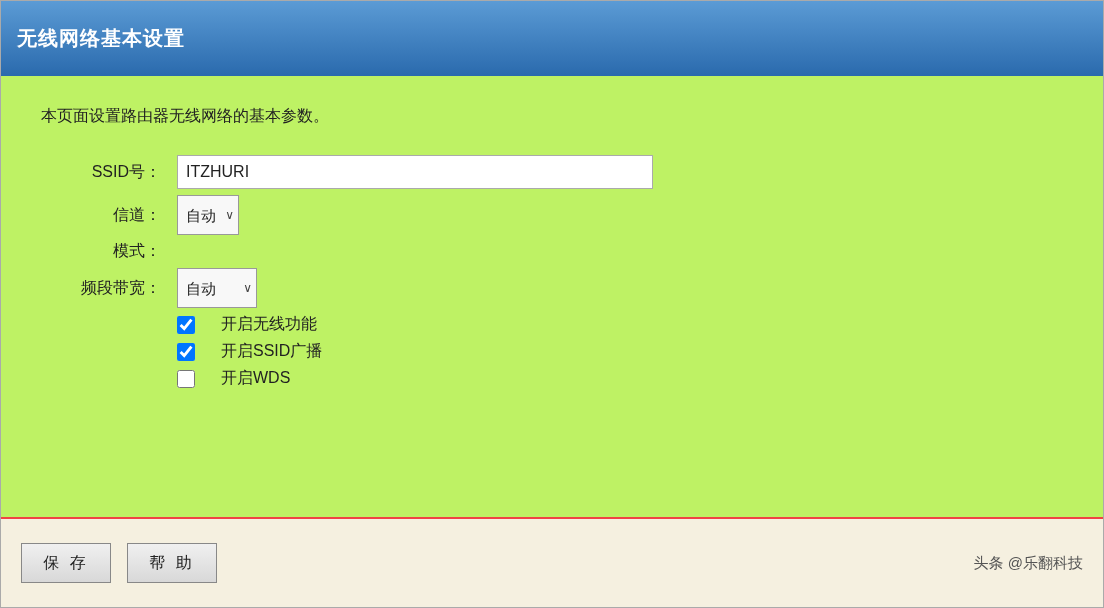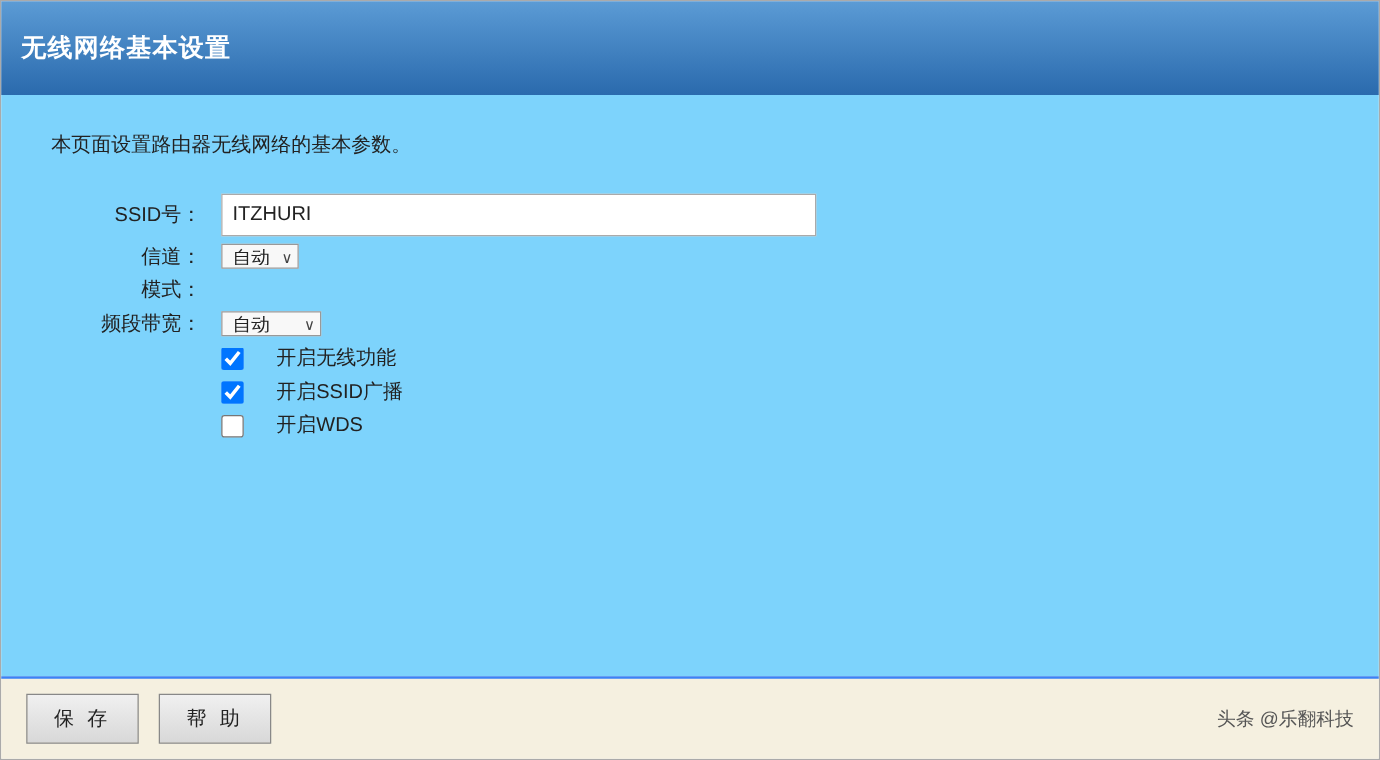--- a/index.html
+++ b/index.html
@@ -30,21 +30,21 @@
       color: white;
       padding: 24px 16px;
       font-size: 20px;
       font-weight: bold;
       letter-spacing: 1px;
     }
 
     .content {
       flex: 1;
       padding: 30px 40px 20px 40px;
-      background: #7dd3fc;
+      background: #bef264;
       display: flex;
       flex-direction: column;
     }
 
     .description {
       font-size: 16px;
       color: #222;
       margin-bottom: 28px;
     }
 
@@ -89,21 +89,21 @@
       position: absolute;
       right: 5px;
       top: 50%;
       transform: translateY(-50%);
       font-size: 12px;
       pointer-events: none;
       color: #444;
     }
 
     .select-wrapper select {
-      height: 20px;
+      height: 40px;
       border: 1px solid #999;
       background: #f8f8f8;
       font-size: 15px;
       font-family: inherit;
       color: #222;
       padding: 2px 22px 2px 8px;
       cursor: pointer;
       appearance: none;
       -webkit-appearance: none;
     }
@@ -121,23 +121,23 @@
       cursor: pointer;
     }
 
     .checkbox-label {
       font-size: 16px;
       color: #222;
       margin-left: 18px;
     }
 
     .footer {
-      border-top: 2px solid #3b82f6;
+      border-top: 2px solid #ef4444;
       background: #f5f0e0;
-      padding: 12px 20px;
+      padding: 24px 20px;
       display: flex;
       align-items: center;
       justify-content: space-between;
     }
 
     .footer-left {
       display: flex;
       gap: 16px;
     }
 

